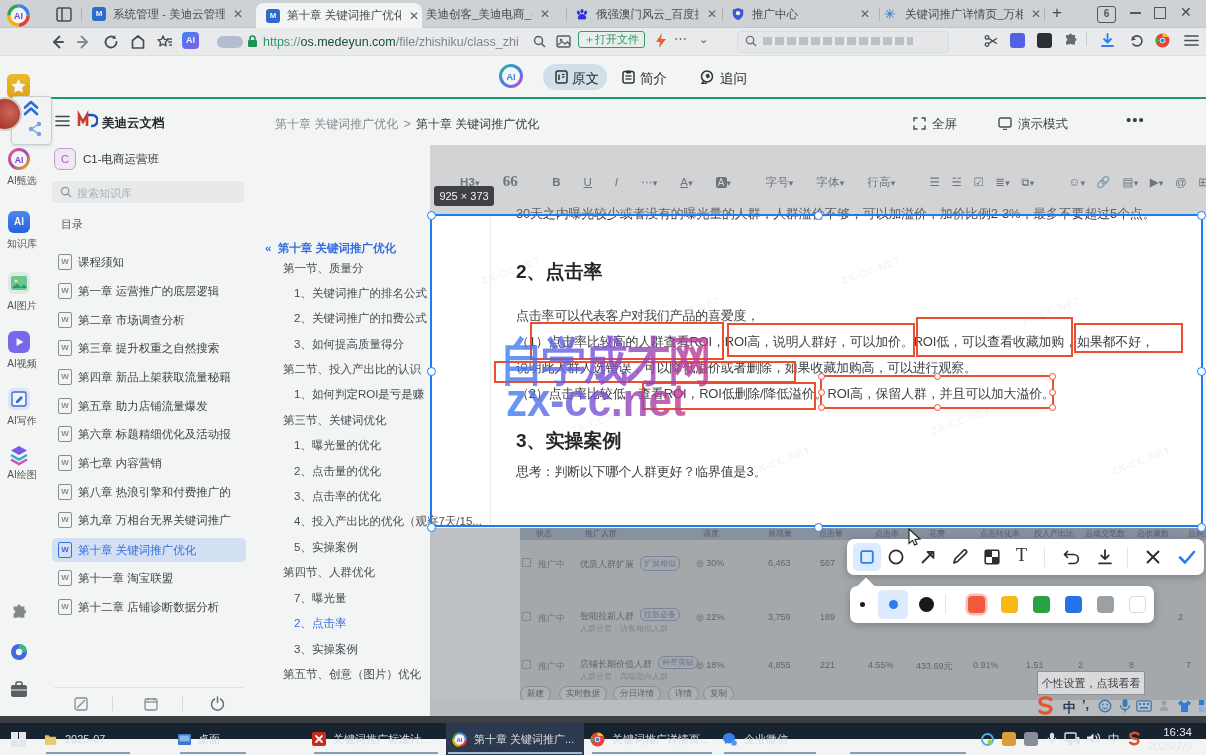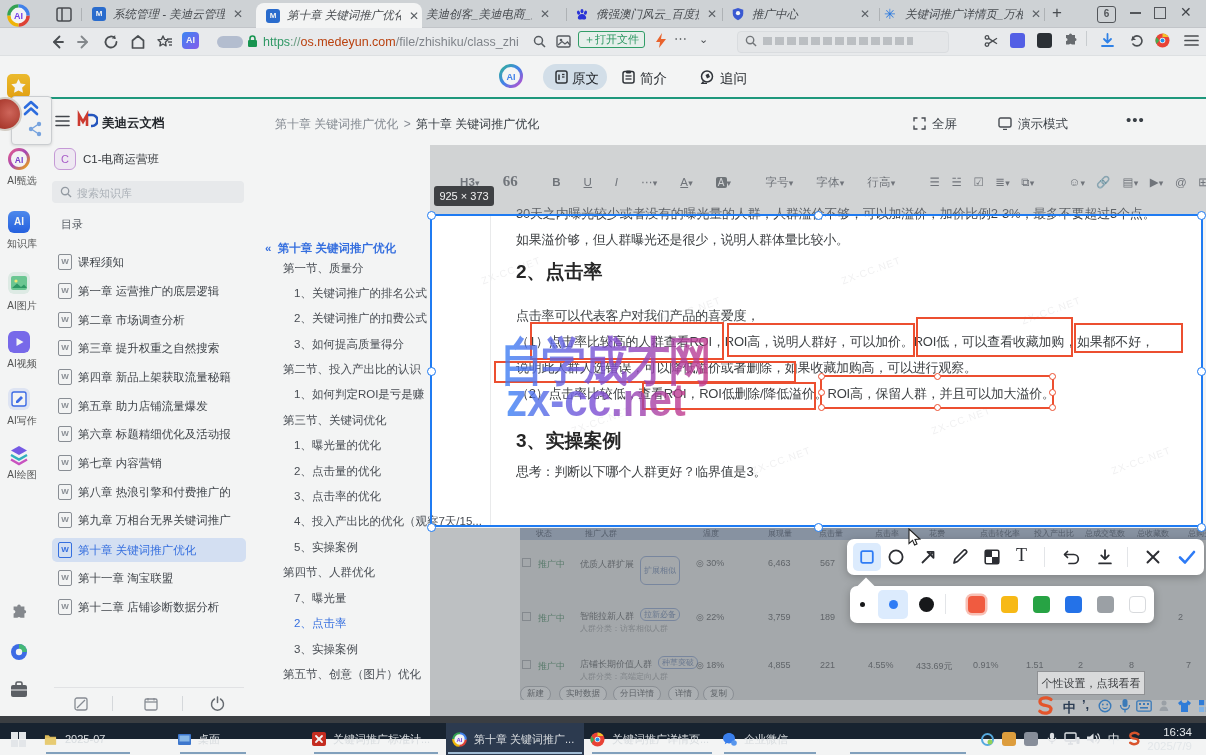--- a/index.html
+++ b/index.html
@@ -2,21 +2,21 @@
 <html><head>
 <meta charset="utf-8">
 <style>
 html,body{margin:0;padding:0;}
 body{width:1206px;height:755px;overflow:hidden;position:relative;font-family:"Liberation Sans",sans-serif;background:#fff;}
 .abs{position:absolute;}
 
 #tabstrip{left:0;top:0;width:1206px;height:28px;background:#d8dbdf;border-bottom:1px solid #cbced2;box-sizing:border-box;}
 .tab{position:absolute;top:0;height:28px;font-size:11.5px;color:#494c50;display:flex;align-items:center;}
 .tab .fav{width:14px;height:14px;border-radius:3px;margin-right:7px;flex:none;}
-.tab .ttl{white-space:nowrap;overflow:hidden;font-style:italic;}
+.tab .ttl{white-space:nowrap;overflow:hidden;}
 .tab .tx{color:#5f6368;font-size:12px;margin-left:8px;flex:none;}
 .tabsep{position:absolute;top:8px;width:1px;height:13px;background:#b6b9bd;}
 #activetab{background:#fff;border-radius:8px 8px 0 0;top:3px;height:25px;}
 
 #toolbar{left:0;top:28px;width:1206px;height:28px;background:#f4f5f7;border-bottom:1px solid #e8eaec;box-sizing:border-box;}
 
 #aibar{left:0;top:56px;width:1206px;height:41px;background:#fff;}
 #tealline{left:46px;top:97px;width:1160px;height:2px;background:#1d9e80;}
 
 #rail{left:0;top:99px;width:44px;height:617px;background:#fff;}
@@ -153,21 +153,21 @@
       </g>
     </svg>
  <div class="abs" style="left:182px;top:4px;width:17px;height:17px;border-radius:4px;background:linear-gradient(135deg,#3d8bfd,#8a5cf6);color:#fff;font-size:9px;font-weight:bold;text-align:center;line-height:17px">AI</div>
  
  
  <div class="abs" style="left:217px;top:8px;width:26px;height:12px;border-radius:6px;background:#aab4cd;opacity:.75"></div>
  <svg class="abs" style="left:247px;top:7px" width="11" height="13" viewBox="0 0 11 13">
       <rect x="1" y="5" width="9" height="7" rx="1.2" fill="#169a51"></rect>
       <path d="M3 5V3.5a2.5 2.5 0 0 1 5 0V5" fill="none" stroke="#169a51" stroke-width="1.6"></path>
     </svg>
- <div class="abs" style="left:263px;top:7px;font-size:12.5px;"><span style="color:#2f9e68">https</span><span style="color:#6fa287">://</span><span style="color:#c2410c">os.medeyun.com</span><span style="color:#85898f">/file/zhishiku/class_zhi</span></div>
+ <div class="abs" style="left:263px;top:7px;font-size:12.5px;"><span style="color:#2f9e68">https</span><span style="color:#6fa287">://</span><span style="color:#14532d">os.medeyun.com</span><span style="color:#85898f">/file/zhishiku/class_zhi</span></div>
  <svg class="abs" style="left:533px;top:7px" width="13" height="13" viewBox="0 0 13 13">
       <circle cx="5.5" cy="5.5" r="4" fill="none" stroke="#5a5e63" stroke-width="1.5"></circle>
       <line x1="8.6" y1="8.6" x2="12" y2="12" stroke="#5a5e63" stroke-width="1.5"></line>
     </svg>
  <svg class="abs" style="left:556px;top:7px" width="15" height="13" viewBox="0 0 15 13">
       <rect x="1" y="1" width="13" height="11" rx="1.5" fill="none" stroke="#5a5e63" stroke-width="1.4"></rect>
       <circle cx="5" cy="5" r="1.3" fill="#5a5e63"></circle>
       <path d="M2 10l4-3.5 3 2.5 2.5-2L14 10" fill="none" stroke="#5a5e63" stroke-width="1.3"></path>
     </svg>
  <div class="abs" style="left:578px;top:3px;height:15px;padding:0 5px;border:1.5px solid #31a36a;border-radius:3px;color:#2c9c63;font-size:11px;line-height:15px;background:#f2faf6">＋打开文件</div>
@@ -443,21 +443,20 @@
  <div class="wmk" style="left:500px;top:270px">ZX-CC.NET</div>
  <div class="wmk" style="left:680px;top:310px">ZX-CC.NET</div>
  <div class="wmk" style="left:50px;top:420px">ZX-CC.NET</div>
  <div class="wmk" style="left:230px;top:460px">ZX-CC.NET</div>
  <div class="wmk" style="left:410px;top:420px">ZX-CC.NET</div>
  <div class="wmk" style="left:590px;top:460px">ZX-CC.NET</div>
 
  <div class="abs" style="left:60px;top:70px;width:1px;height:312px;background:#e9eaeb"></div>
 
  <div class="dtxt" style="left:86px;top:60px">30天之内曝光较少或者没有的曝光量的人群，人群溢价不够，可以加溢价，加价比例2-3%，最多不要超过5个点。</div>
- <div class="dtxt" style="left:86px;top:86px">如果溢价够，但人群曝光还是很少，说明人群体量比较小。</div>
  <div class="dhead" style="left:86px;top:114px">2、点击率</div>
  <div class="dtxt" style="left:86px;top:162px">点击率可以代表客户对我们产品的喜爱度，</div>
  <div class="dtxt" style="left:86px;top:188px">（1）点击率比较高的人群查看ROI，ROI高，说明人群好，可以加价。ROI低，可以查看收藏加购，如果都不好，</div>
  <div class="dtxt" style="left:86px;top:214px">说明此人群人选错误，可以降低溢价或者删除，如果收藏加购高，可以进行观察。</div>
  <div class="dtxt" style="left:86px;top:240px">（2）点击率比较低，查看ROI，ROI低删除/降低溢价。ROI高，保留人群，并且可以加大溢价。</div>
  <div class="dhead" style="left:86px;top:283px">3、实操案例</div>
  <div class="dtxt" style="left:86px;top:318px">思考：判断以下哪个人群更好？临界值是3。</div>
 
  <div class="redbox" style="left:100px;top:177px;width:190px;height:34px"></div>
  <div class="redbox" style="left:297px;top:178px;width:184px;height:30px"></div>
@@ -495,21 +494,21 @@
       <span style="position:absolute;left:460px">点击转化率</span>
       <span style="position:absolute;left:514px">投入产出比</span>
       <span style="position:absolute;left:565px">总成交笔数</span>
       <span style="position:absolute;left:617px">总收藏数</span>
       <span style="position:absolute;left:668px">总购买</span>
     </div>
  <div class="abs" style="left:90px;top:0;width:686px;height:188px;font-size:9px;color:#63676c">
   <span style="position:absolute;left:2px;top:30px;width:7px;height:7px;border:1px solid #8a8e93"></span>
   <span style="position:absolute;left:18px;top:30px;color:#5c7f6f">推广中</span>
   <span style="position:absolute;left:60px;top:30px">优质人群扩展</span>
-      <span style="position:absolute;left:120px;top:28px;border:1px solid #7d8ba4;color:#6d7b94;border-radius:6px;padding:8px 3px;font-size:8px">扩展相似</span>
+      <span style="position:absolute;left:120px;top:28px;border:1px solid #7d8ba4;color:#6d7b94;border-radius:6px;padding:1px 3px;font-size:8px">扩展相似</span>
   <span style="position:absolute;left:176px;top:30px">◎ 30%</span>
   <span style="position:absolute;left:248px;top:30px">6,463</span>
   <span style="position:absolute;left:300px;top:30px">567</span>
   <span style="position:absolute;left:2px;top:84px;width:7px;height:7px;border:1px solid #8a8e93"></span>
   <span style="position:absolute;left:18px;top:84px;color:#5c7f6f">推广中</span>
   <span style="position:absolute;left:60px;top:82px">智能拉新人群</span>
       <span style="position:absolute;left:120px;top:80px;border:1px solid #7d8ba4;color:#6d7b94;border-radius:6px;padding:0 3px;font-size:8px">拉新必备</span>
   <span style="position:absolute;left:60px;top:95px;color:#85898e;font-size:8px">人群分类：访客相似人群</span>
   <span style="position:absolute;left:176px;top:84px">◎ 22%</span>
   <span style="position:absolute;left:248px;top:84px">3,759</span>

